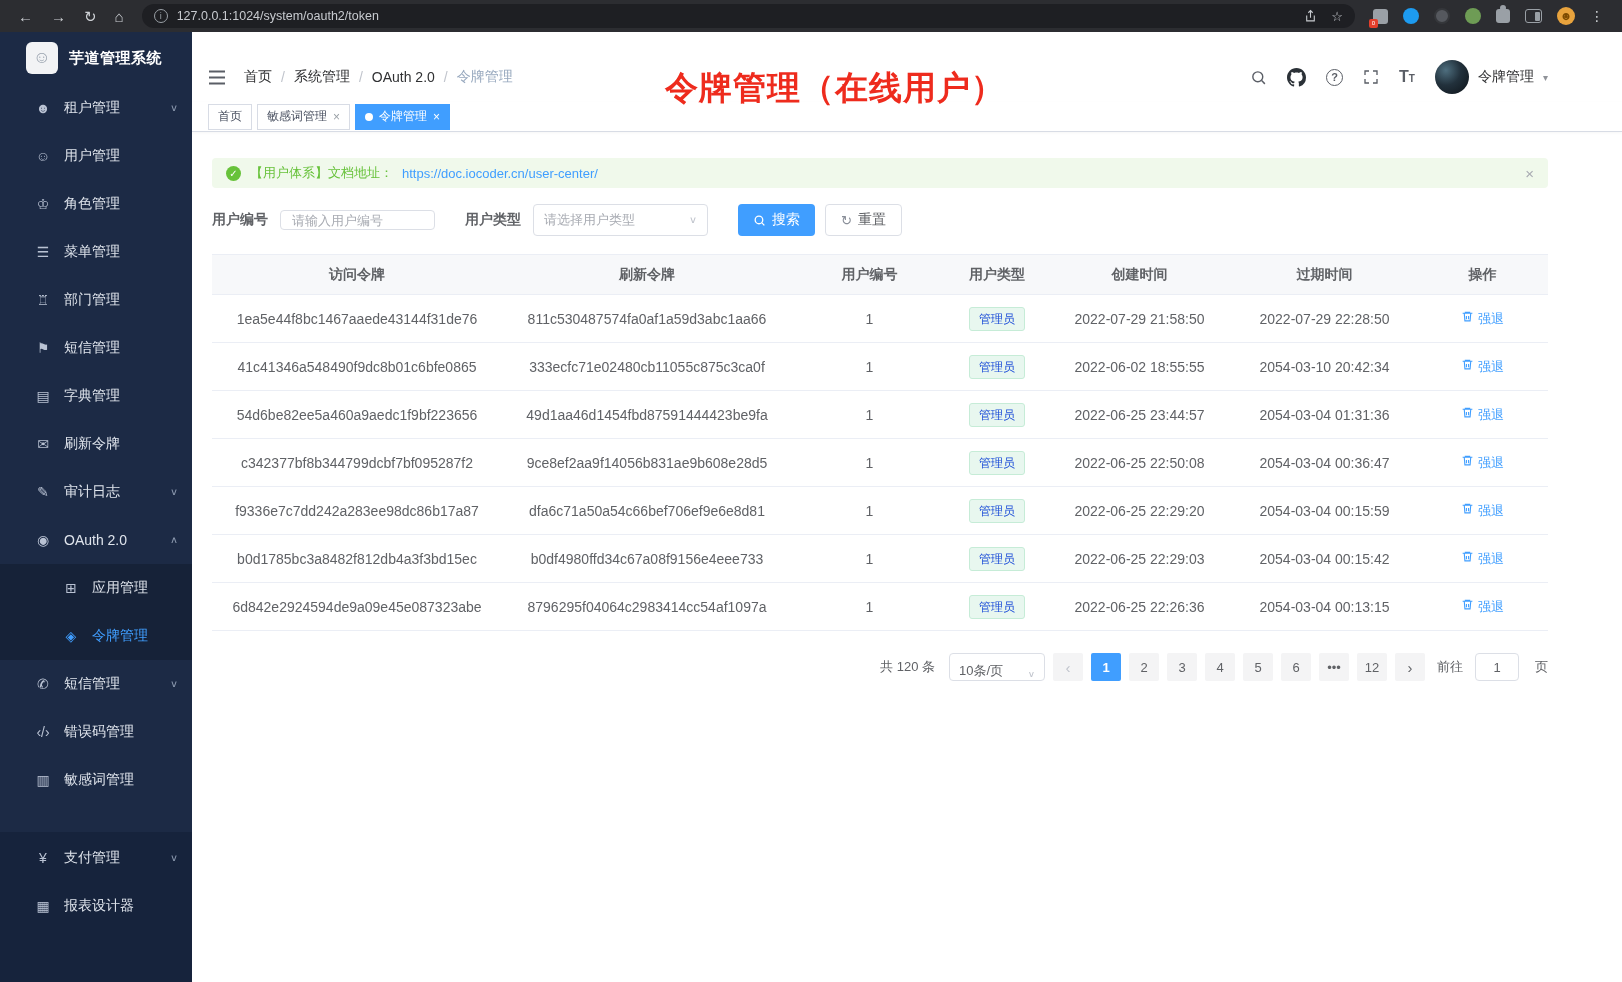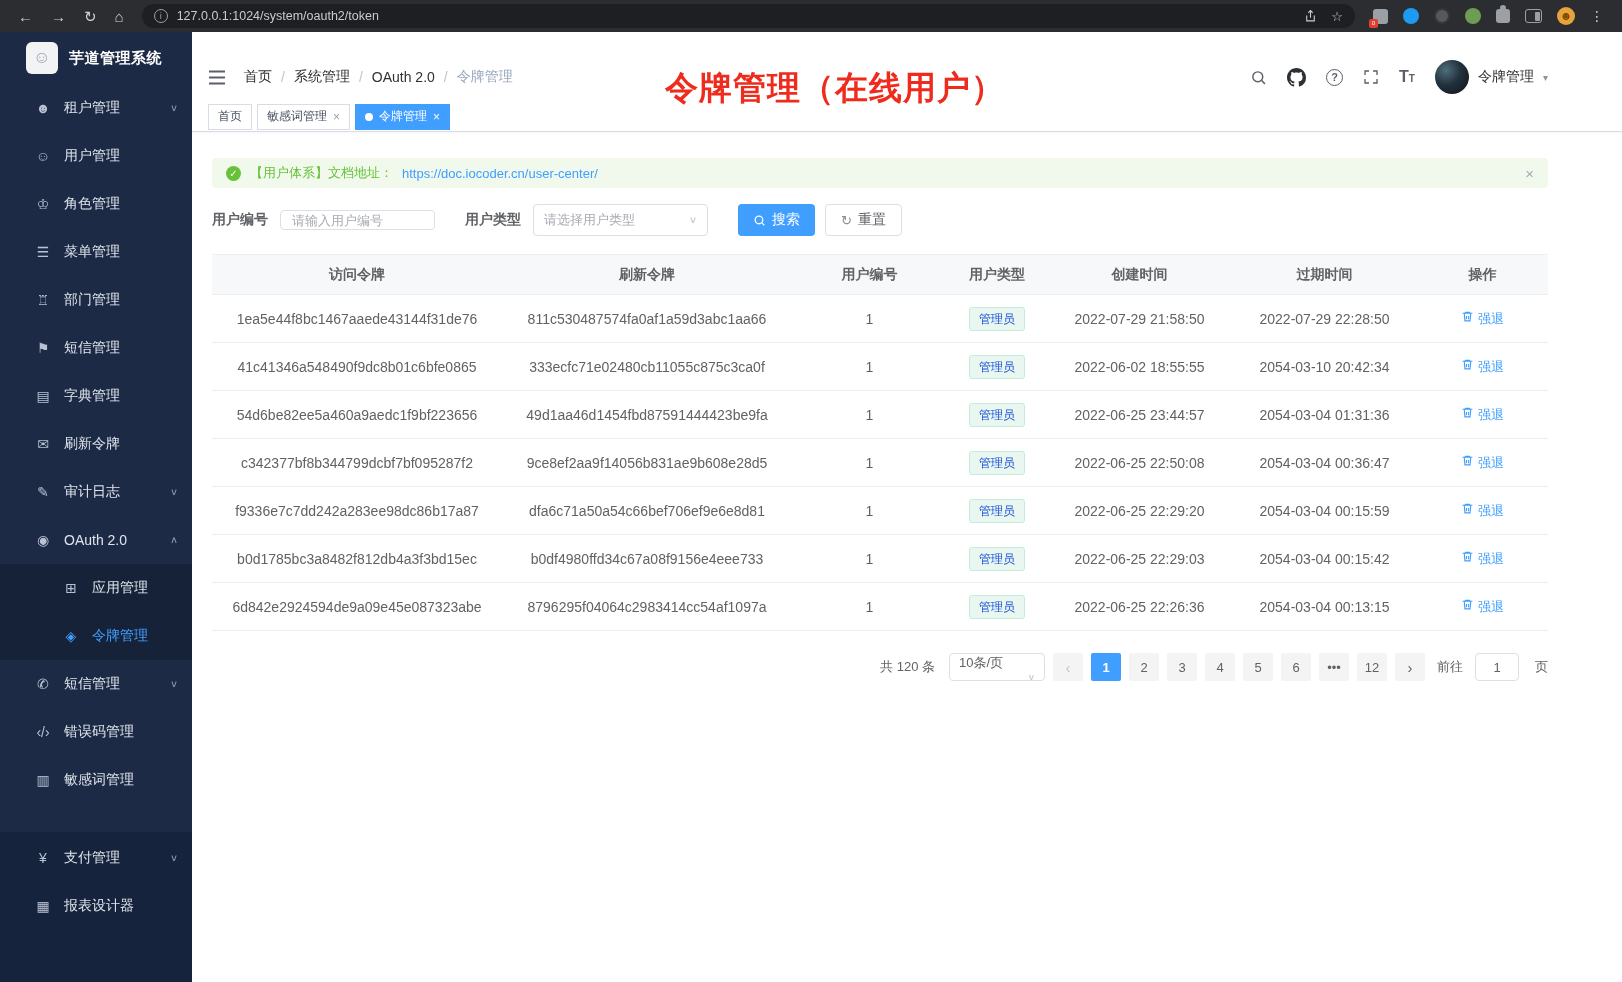--- a/index.html
+++ b/index.html
@@ -114,22 +114,22 @@
     border-top:1px solid #ebeef5; border-bottom:1px solid #ebeef5; text-align:center; }
   .grid td { height:48px; text-align:center; border-bottom:1px solid #ebeef5; overflow:hidden; white-space:nowrap; }
   .tag-success { display:inline-block; padding:0 9px; height:24px; line-height:22px; background:#e8f7ef;
     border:1px solid #c6ecd7; color:#1d4ed8; border-radius:3px; font-size:12px; }
   .link-danger { display:inline-flex; align-items:flex-start; gap:4px; color:#409eff; font-size:13px; cursor:pointer; }
   .link-danger i { font-style:normal; }
 
   .pagination { margin-top:22px; display:flex; align-items:center; justify-content:flex-end; gap:8px;
     font-size:13px; color:#606266; }
   .pg-total { margin-right:6px; }
-  .pg-size { width:96px; height:28px; border:1px solid #dcdfe6; border-radius:4px; display:flex; align-items:flex-start;
-    padding:0 9px; color:#606266; cursor:pointer;flex-direction:column; }
+  .pg-size { width:96px; height:28px; border:1px solid #dcdfe6; border-radius:4px; display:flex; align-items:flex-end;
+    padding:0 9px; color:#606266; cursor:pointer; }
   .pg-size .caret { margin-left:auto; color:#c0c4cc; font-size:10px; transform:scaleY(.85); }
   .pages { display:flex; gap:8px; }
   .pager-btn { min-width:30px; height:28px; background:#f4f4f5; border-radius:2px; display:inline-flex;
     align-items:center; justify-content:center; color:#606266; font-size:13px; padding:0 4px; }
   .pager-btn[data-state~="active"] { background:#409eff; color:#fff; font-weight:700; }
   .nav-btn { font-size:15px; }
   .nav-btn.prev { color:#c0c4cc; }
   .goto-label { margin-left:4px; }
   .goto-input { width:44px; height:28px; border:1px solid #dcdfe6; border-radius:4px; text-align:center;
     font-size:13px; color:#606266; margin:0 4px; }

